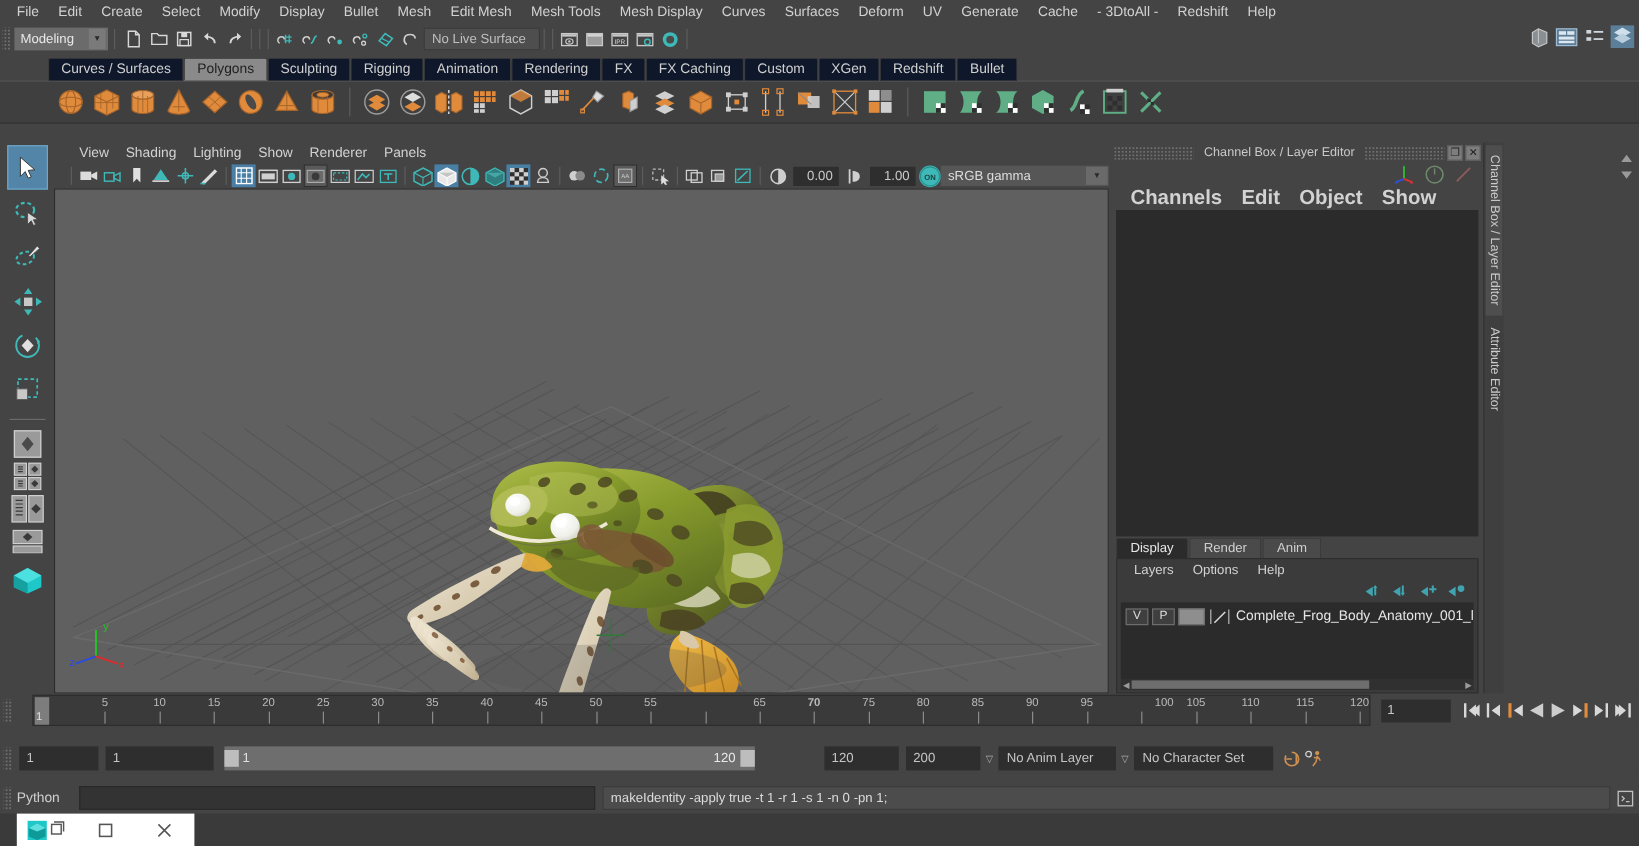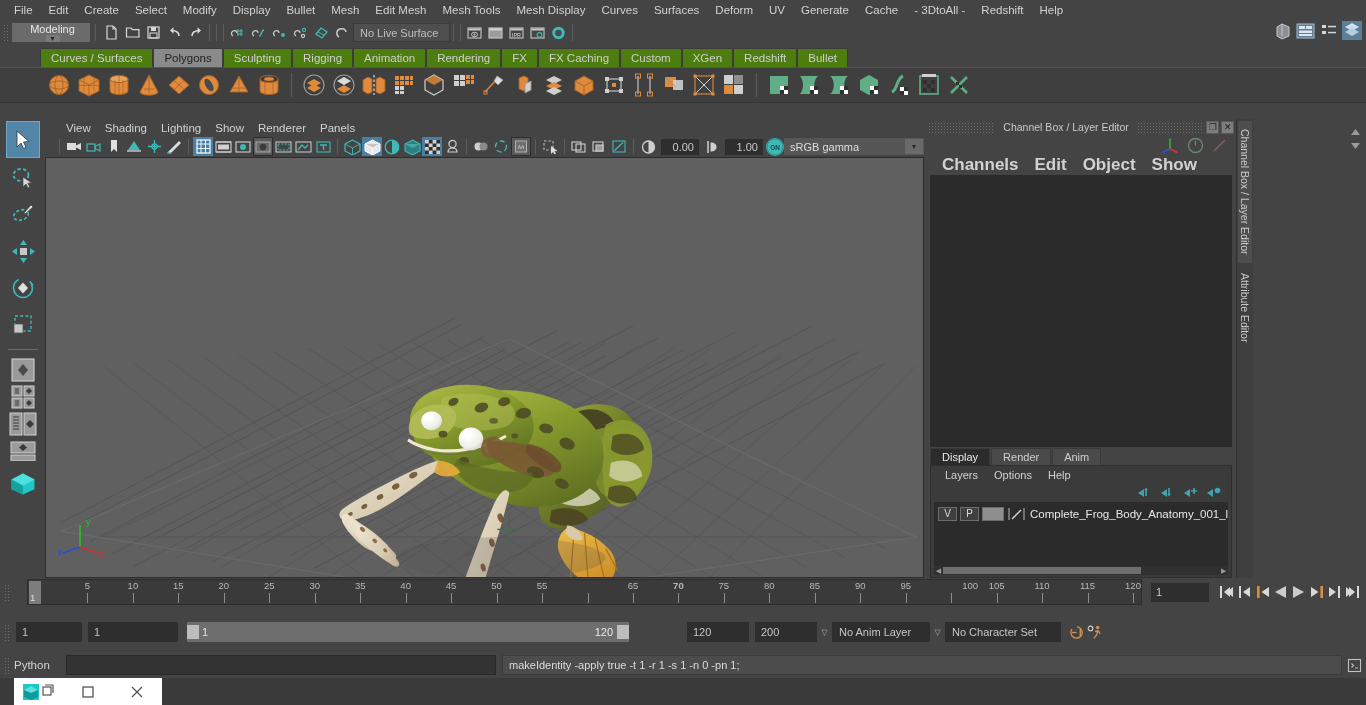--- a/index.html
+++ b/index.html
@@ -26,39 +26,39 @@
   .statusline {
     height:25px; display:flex; align-items:center; background:#444444;
     padding-left:2px; gap:0px;
   }
   .grip { width:7px; height:19px; margin-right:3px; flex:none;
     background-image:radial-gradient(#6e6e6e 0.8px, transparent 0.9px);
     background-size:3px 3px; background-position:1px 1px; }
   .modeSel {
     width:78px; height:19px; background:#6b6b6b; border:none;
     display:flex; align-items:center; justify-content:space-between;
-    padding:0 2px 0 5px; color:#e8e8e8; font-size:11px;flex-direction:column;
+    padding:0 2px 0 5px; color:#e8e8e8; font-size:11px;
   }
   .modeSel .arw { width:14px; height:17px; background:#7a7a7a; display:flex;
     align-items:center; justify-content:center; font-size:7px; color:#2a2a2a; }
   .sep { width:1px; height:17px; background:#5c5c5c; margin:0 5px; flex:none; }
   .sep2 { width:1px; height:17px; background:#5c5c5c; margin:0 3px; flex:none; }
   .sicon { width:21px; height:21px; display:flex; align-items:center; justify-content:center; flex:none; }
   .sicon svg { display:block; }
   .nolive {
     width:97px; height:19px; background:#4e4e4e; border:1px solid #3a3a3a;
     display:flex; align-items:center; padding-left:6px;
     color:#bfbfbf; font-size:11px;
   }
 
   
   .shelftabsrow { height:22px; display:flex; align-items:flex-end; background:#444; padding-left:40px; }
   .shelftab {
     height:19px; padding:0 10px; display:flex; align-items:center;
-    font-size:11.5px; color:#cfcfcf; background:#4d7c0f;
+    font-size:11.5px; color:#cfcfcf; background:#0f172a;
     border-left:1px solid #3c3c3c; border-top:1px solid #3c3c3c; border-right:1px solid #3c3c3c;
     border-radius:2px 2px 0 0;
   }
   .shelftab.active { background:#8a8a8a; color:#1f1f1f; }
 
   
   .shelfrow {
     height:36px; background:#3f3f3f; display:flex; align-items:center;
     padding-left:44px; border-top:1px solid #555; border-bottom:1px solid #333;
   }

